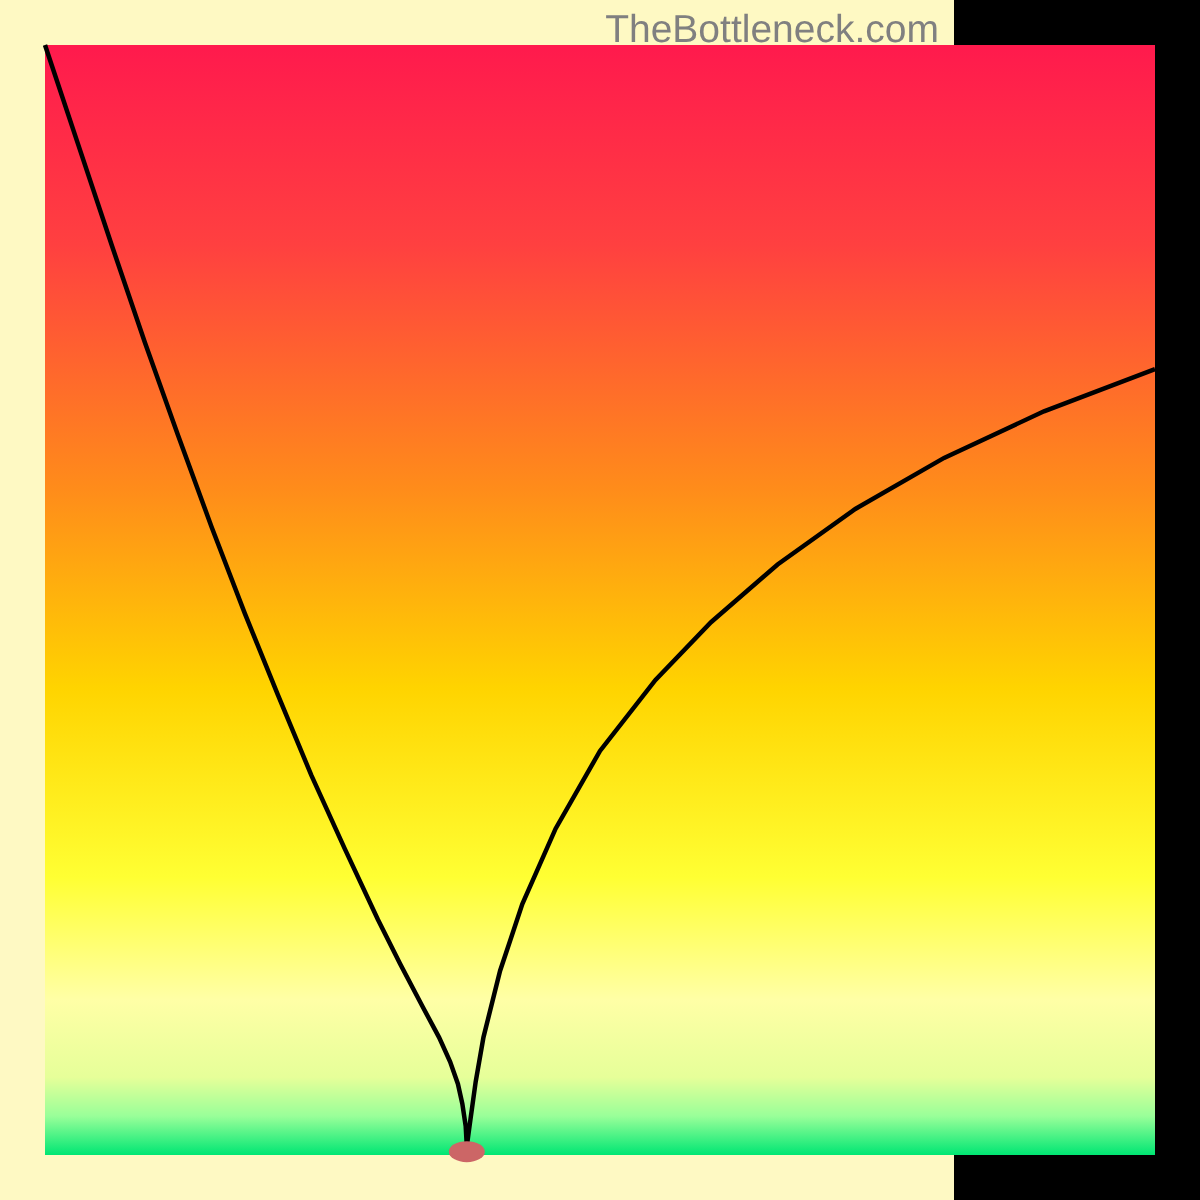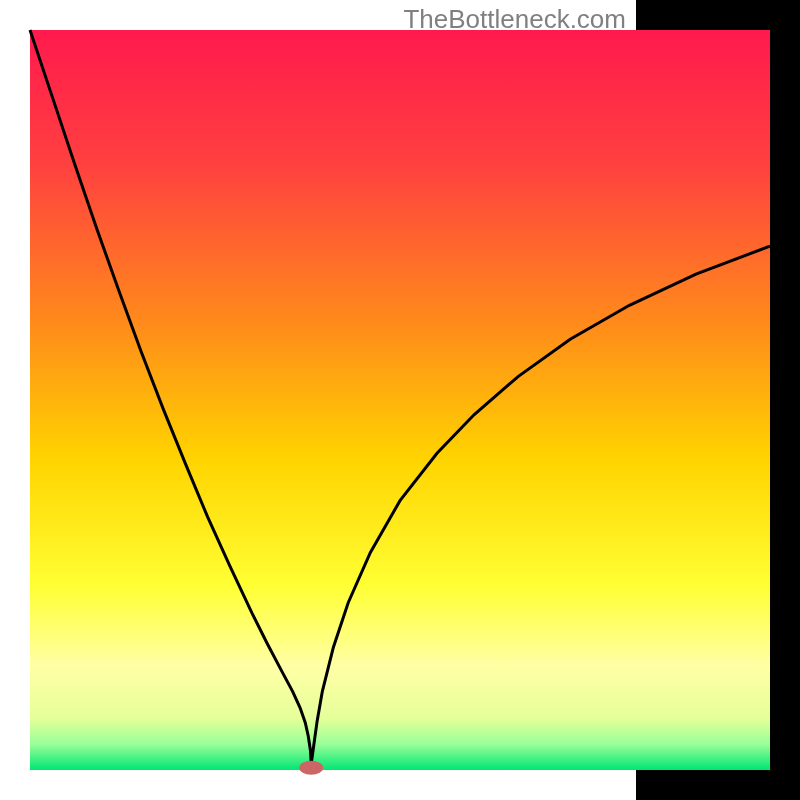--- a/index.html
+++ b/index.html
@@ -7,21 +7,21 @@
     padding: 0;
     width: 800px;
     height: 800px;
     background: #000;
     overflow: hidden;
   }
   .frame {
     position: relative;
     width: 636px;
     height: 800px;
-    background: #ffffff;
+    background: #fef9c3;
   }
   .watermark {
     position: absolute;
     top: 4px;
     right: 10px;
     font-family: Arial, Helvetica, sans-serif;
     font-size: 26px;
     color: #808080;
     letter-spacing: 0;
     font-weight: 400;

